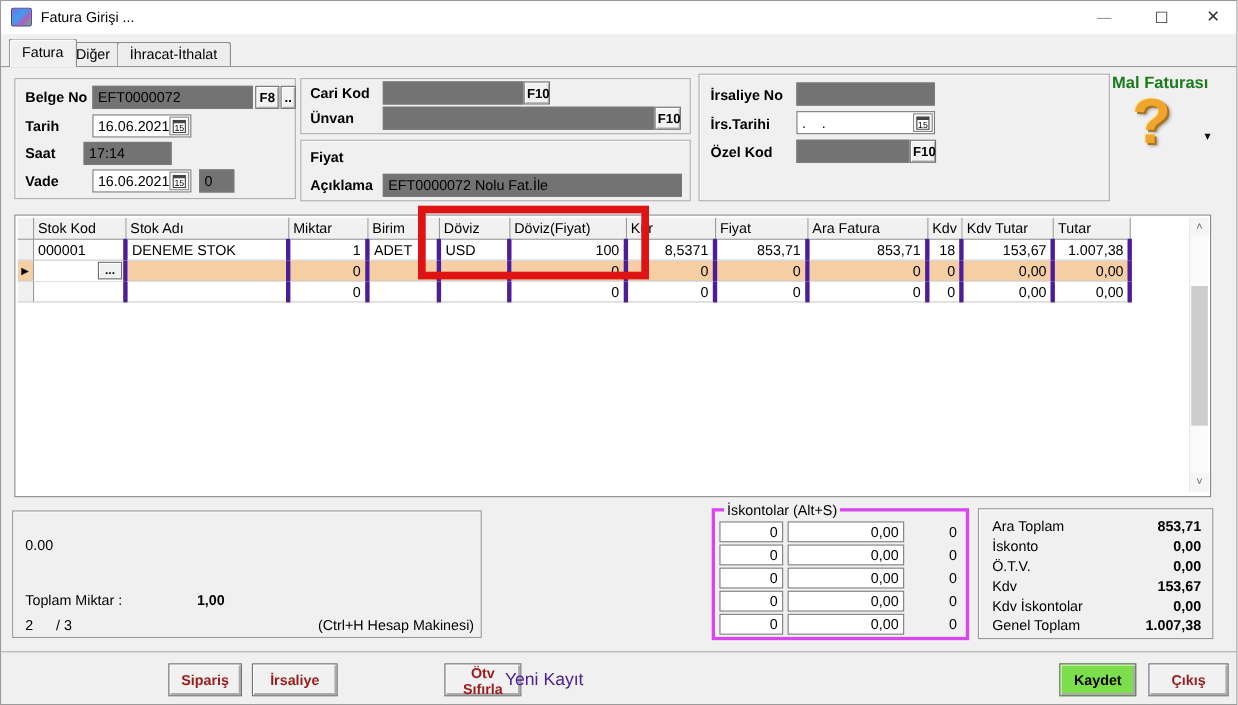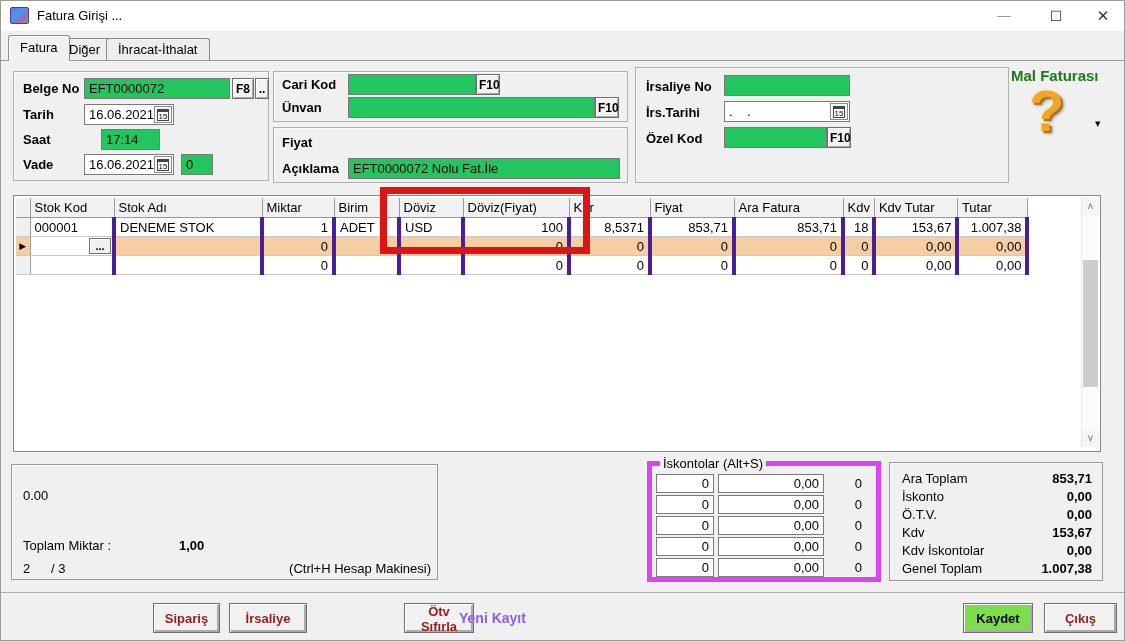--- a/index.html
+++ b/index.html
@@ -18,21 +18,21 @@
   
   .tabbar{position:absolute;left:0;top:30px;width:100%;height:30px;background:#F0F0F0;}
   .tab{position:absolute;border:1px solid #8C8C8C;border-bottom:none;border-radius:3px 3px 0 0;background:#F0F0F0;padding:0 11px;font-size:13px;line-height:24px;cursor:default;}
   .tab.active{top:4px;height:26px;box-shadow:inset 1px 1px 0 #fff;z-index:2;}
   .tab.plain{top:7px;height:23px;line-height:21px;background:#EDEDED;}
   .tabline{position:absolute;left:0;top:59px;width:100%;height:0;border-top:1px solid #9A9A9A;}
 
   
   .panel{position:absolute;border:1px solid #AFAFAF;background:#F0F0F0;box-shadow:inset 1px 1px 0 #FBFBFB;}
   .lbl{position:absolute;font-weight:bold;font-size:13px;white-space:nowrap;}
-  .inp{position:absolute;height:21px;border:1px solid #7A7A7A;background:#22c55e;font-family:"Liberation Sans",sans-serif;font-size:13px;padding:9px 4px;}
+  .inp{position:absolute;height:21px;border:1px solid #7A7A7A;background:#737373;font-family:"Liberation Sans",sans-serif;font-size:13px;padding:9px 4px;}
   .fkey{position:absolute;height:21px;border:1px solid #6E6E6E;background:#F2F2F2;box-shadow:inset 1px 1px 0 #fff, inset -1px -1px 0 #A8A8A8;font-family:"Liberation Sans",sans-serif;font-size:12px;font-weight:bold;padding:0 2px;line-height:18px;text-align:center;cursor:default;}
   .datefield{position:absolute;height:21px;border:1px solid #7A7A7A;background:#fff;padding-left:36px;}
   .dateval{position:absolute;left:4px;top:2px;font-size:13px;white-space:pre;}
   .calbtn{position:absolute;right:1px;top:1px;width:18px;height:17px;border:1px solid #8a8a8a;background:#F4F4F4;box-shadow:inset 1px 1px 0 #fff;padding:0;cursor:default;}
   .calbox{display:block;margin:1px auto 0;width:12px;height:12px;border:1px solid #444;border-top:3px solid #444;background:#fff;font-size:8px;line-height:9px;text-align:center;font-family:"Liberation Sans",sans-serif;}
   .combo{position:absolute;height:22px;border:1px solid #7A7A7A;background:#fff;}
   .combo-val{position:absolute;left:5px;top:3px;font-size:13px;}
   .combo-arrow{position:absolute;right:1px;top:1px;width:18px;height:18px;border:1px solid #9a9a9a;background:#F0F0F0;box-shadow:inset 1px 1px 0 #fff;font-size:7px;color:#222;padding:0;cursor:default;}
 
   .mal-faturasi{position:absolute;left:1010px;top:66px;color:#1B7A1B;font-weight:bold;font-size:15px;}
@@ -55,37 +55,37 @@
   .scroll-arrow.down{bottom:0;}
   .scroll-thumb{position:absolute;left:1px;top:62px;width:15px;height:127px;background:#CDCDCD;cursor:default;}
 
   .red-annotation{position:absolute;left:379px;top:186px;width:210px;height:67px;border:7px solid #DE1414;z-index:20;pointer-events:none;}
 
   
   .sum-box{position:absolute;left:10px;top:463px;width:427px;height:116px;border:1px solid #9A9A9A;background:#F0F0F0;box-shadow:inset 1px 1px 0 #FAFAFA;}
   .sum-txt{position:absolute;font-size:13px;white-space:nowrap;}
   .bold{font-weight:bold;}
 
-  fieldset.iskonto{position:absolute;left:646px;top:455px;width:234px;height:126px;border:5px solid #d946ef;margin:0;padding:2px 10px 0 4px;background:#F0F0F0;}
+  fieldset.iskonto{position:absolute;left:646px;top:455px;width:234px;height:126px;border:3px solid #d946ef;margin:0;padding:2px 4px 0 4px;background:#F0F0F0;}
   fieldset.iskonto legend{font-size:13px;padding:0 3px;margin-left:4px;}
   .isk-row{display:flex;align-items:center;height:21px;margin-bottom:0;}
   .isk-row input{height:19px;border:1px solid #7A7A7A;background:#fff;font-family:"Liberation Sans",sans-serif;font-size:13px;text-align:right;padding:0 4px;}
   .isk-oran{width:58px;margin-right:4px;}
   .isk-tutar{width:106px;}
   .isk-net{margin-left:auto;margin-right:4px;font-size:13px;}
 
   .totals-box{position:absolute;left:888px;top:461px;width:214px;height:119px;border:1px solid #9A9A9A;background:#F0F0F0;box-shadow:inset 1px 1px 0 #FAFAFA;padding:7px 10px 0 12px;}
   .tot-row{display:flex;justify-content:space-between;height:18px;font-size:13px;line-height:17px;}
   .tot-row .val{font-weight:bold;}
 
   
   .footline{position:absolute;left:0;top:591px;width:100%;border-top:1px solid #ADADAD;}
   .btn3d{position:absolute;top:602px;height:30px;border:1px solid #707070;background:#F1F1F1;box-shadow:inset 1px 1px 0 #FFF, inset -2px -2px 0 #ABABAB;color:#9B1B1B;font-family:"Liberation Sans",sans-serif;font-weight:bold;font-size:13px;padding:0 6px;cursor:default;}
   .btn3d.save{background:#7CDE4B;color:#000;}
-  .yeni-kayit{position:absolute;left:458px;top:609px;color:#8b5cf6;font-weight:bold;font-size:14px;}
+  .yeni-kayit{position:absolute;left:458px;top:609px;color:#4c1d95;font-weight:normal;font-size:16px;}
 </style>
 </head>
 <body>
 
 <div class="window">
 
   <div class="titlebar">
     <span class="app-icon"></span>
     <span class="title-text">Fatura Girişi ...</span>
     <button class="win-btn min">—</button>
@@ -108,21 +108,21 @@
 
   <span class="lbl" style="left:22px;top:106px;">Tarih</span>
   <div class="datefield" style="left:83px;top:103px;width:90px;">
     <span class="dateval">16.06.2021</span>
     <button class="calbtn">
         <span class="calbox">15</span>
       </button>
   </div>
 
   <span class="lbl" style="left:22px;top:131px;">Saat</span>
-  <input class="inp" style="left: 100px; top: 128px; width: 59px;" value="17:14">
+  <input class="inp" style="left: 75px; top: 128px; width: 80px;" value="17:14">
 
   <span class="lbl" style="left:22px;top:156px;">Vade</span>
   <div class="datefield" style="left:83px;top:153px;width:90px;">
     <span class="dateval">16.06.2021</span>
     <button class="calbtn">
         <span class="calbox">15</span>
       </button>
   </div>
   <input class="inp" style="left: 180px; top: 153px; width: 32px;" value="0">
 

